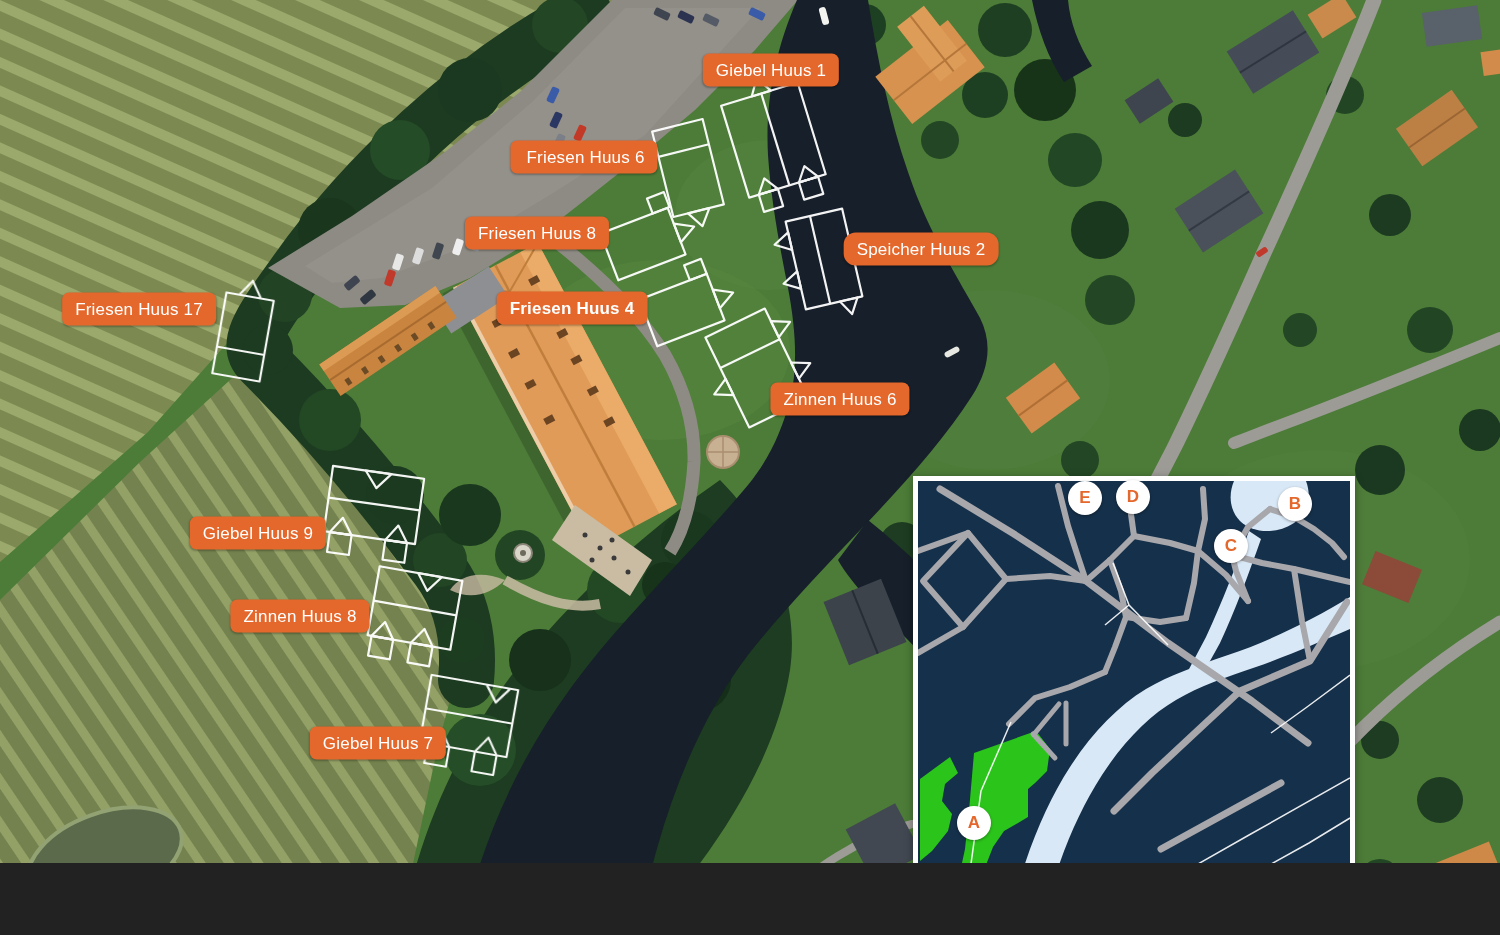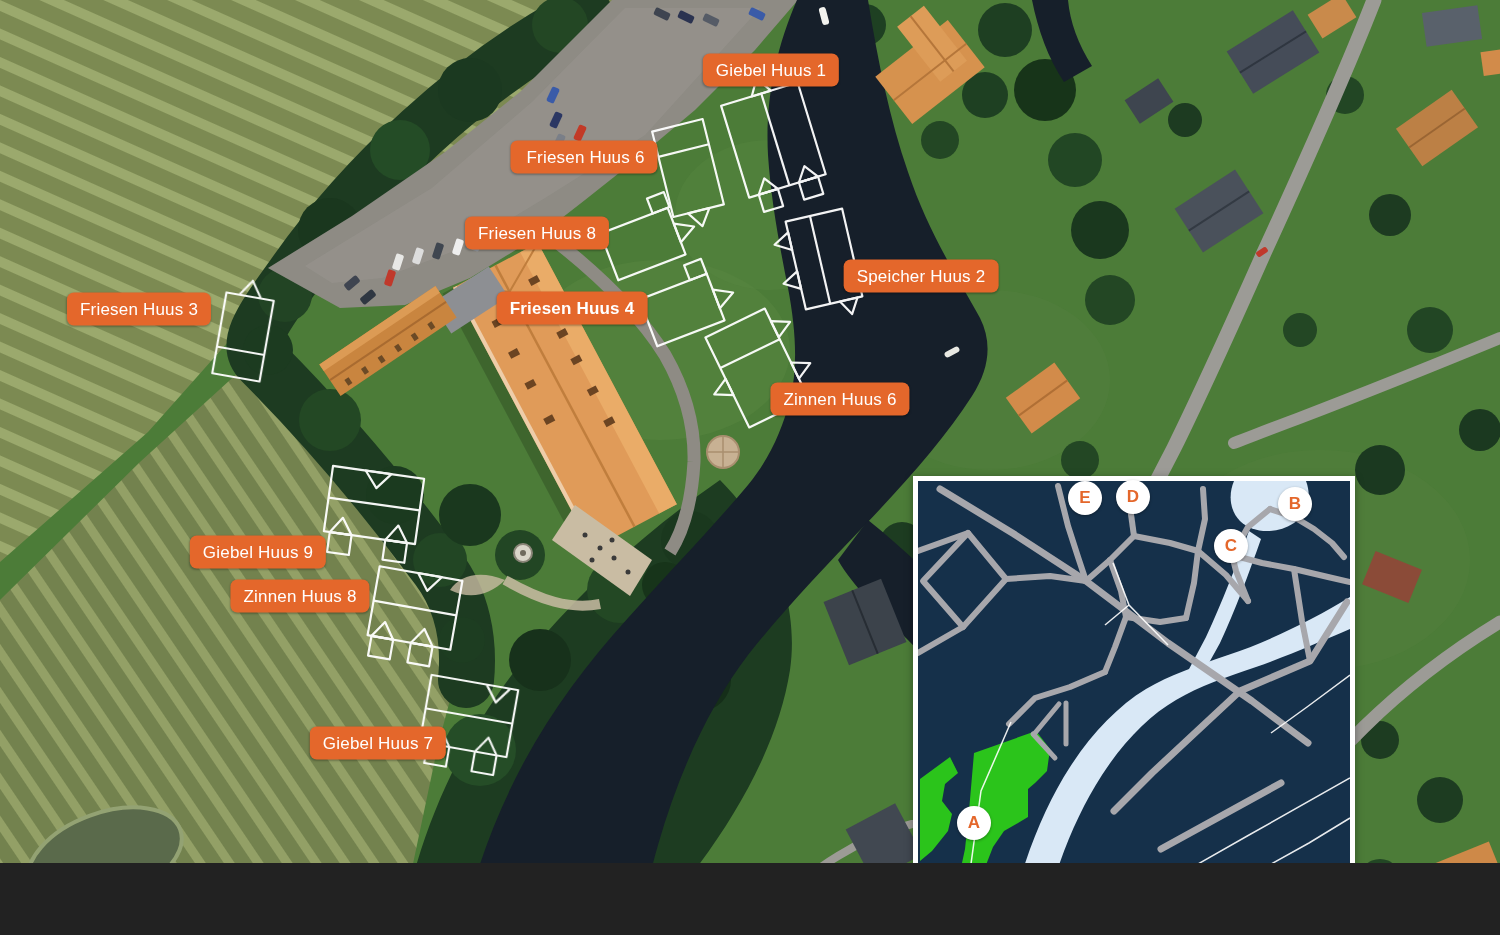--- a/index.html
+++ b/index.html
@@ -371,26 +371,26 @@
         <rect x="12" y="34" width="22" height="20"></rect>
           <path d="M12,34 L34,34 L23,18 Z"></path>
       </g>
     </g>
   </svg>
 
   <div>
     <div class="map-label" style="left: 771px; top: 70px;">Giebel Huus 1</div>
     <div class="map-label" style="left: 584px; top: 157px; padding-left: 16px;">Friesen Huus 6</div>
     <div class="map-label" style="left: 537px; top: 233px;">Friesen Huus 8</div>
-    <div class="map-label" style="left: 921px; top: 276px;">Speicher Huus 2</div>
+    <div class="map-label" style="left: 921px; top: 249px; border-radius: 12px;">Speicher Huus 2</div>
     <div class="map-label" style="left: 572px; top: 308px; font-weight: bold;">Friesen Huus 4</div>
-    <div class="map-label" style="left: 139px; top: 309px;">Friesen Huus 3</div>
+    <div class="map-label" style="left: 139px; top: 309px;">Friesen Huus 17</div>
     <div class="map-label" style="left: 840px; top: 399px;">Zinnen Huus 6</div>
-    <div class="map-label" style="left: 258px; top: 533px; margin-top: 19px;">Giebel Huus 9</div>
-    <div class="map-label" style="left: 300px; top: 596px;">Zinnen Huus 8</div>
+    <div class="map-label" style="left: 258px; top: 533px;">Giebel Huus 9</div>
+    <div class="map-label" style="left: 300px; top: 616px;">Zinnen Huus 8</div>
     <div class="map-label" style="left: 358px; top: 743px; margin-left: 20px;">Giebel Huus 7</div>
   </div>
 
   <div class="inset">
     <svg width="432" height="412" viewBox="0 0 432 412">
       <rect width="432" height="412" fill="#15304A"></rect>
       <g fill="#D9E8F6">
         <path d="M316,0 L388,0 C394,16 390,32 376,42 C358,54 334,52 322,40 C312,30 310,14 316,0 Z"></path>
         <path d="M331,50 C319,82 304,122 288,156 L270,190 L282,198 L302,162 C317,130 331,92 343,58 Z"></path>
         <path d="M432,116 C396,138 352,160 310,174 C278,185 252,194 228,208 C200,225 174,252 152,286 C130,320 112,362 98,412

